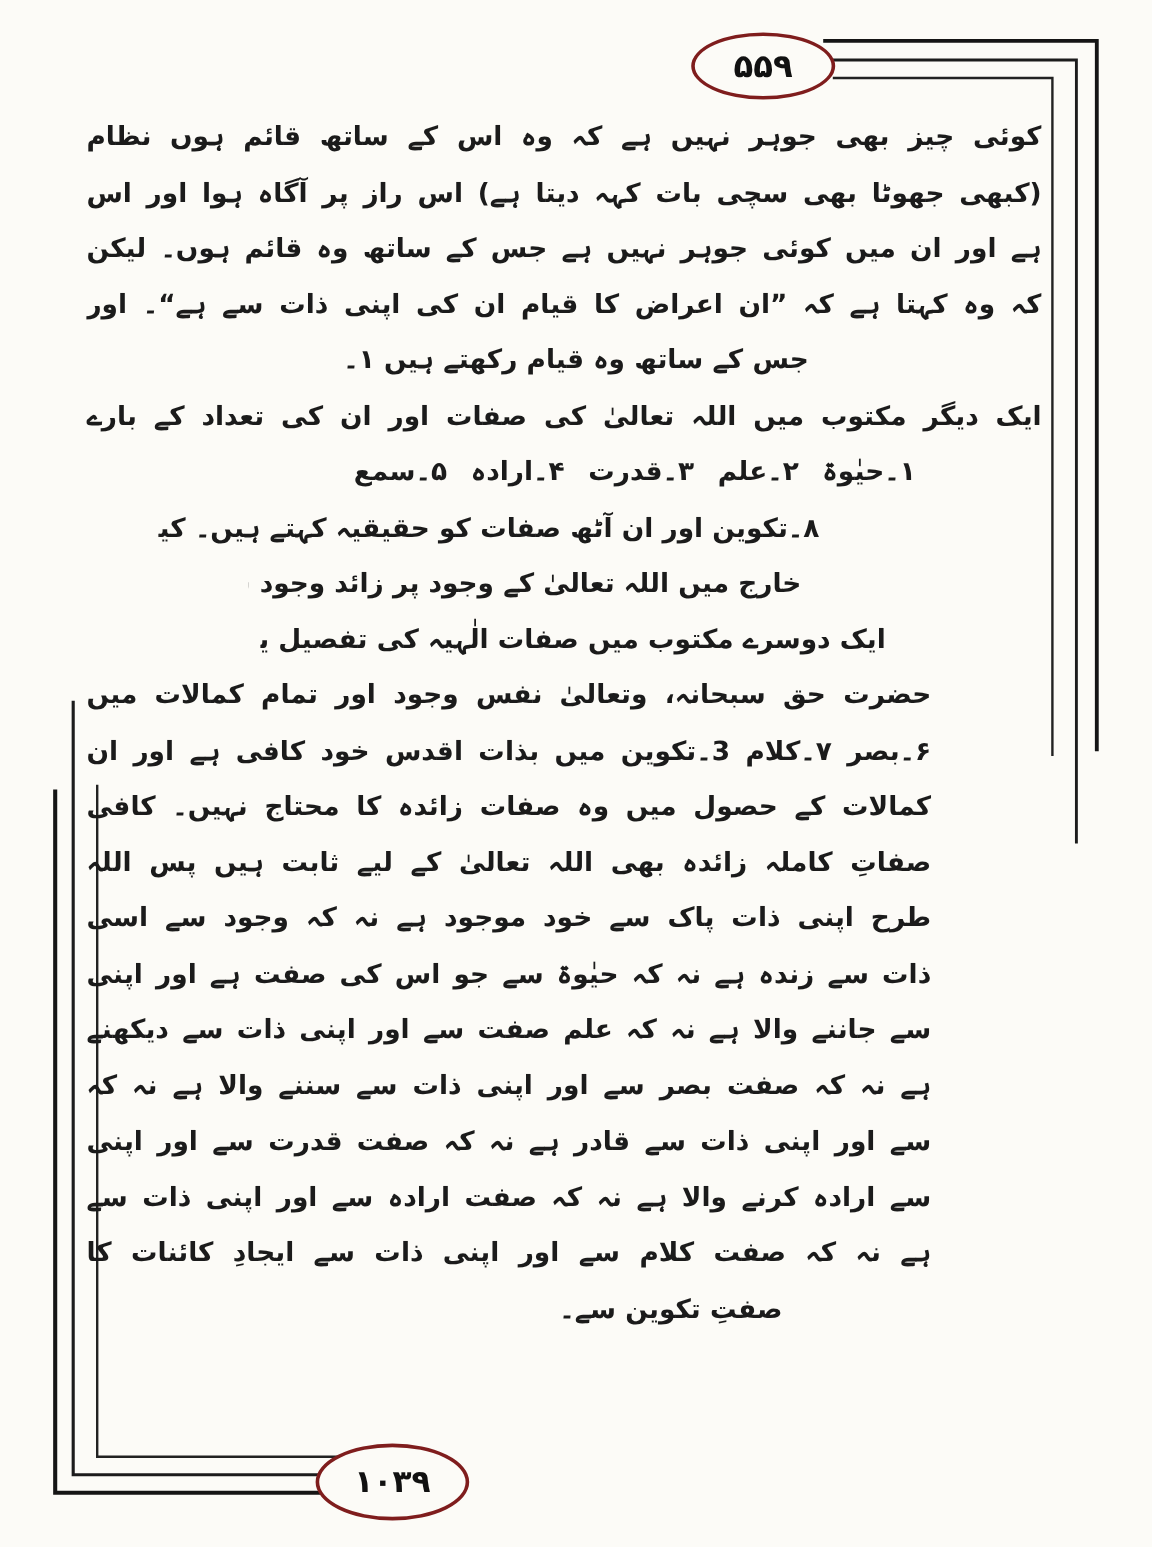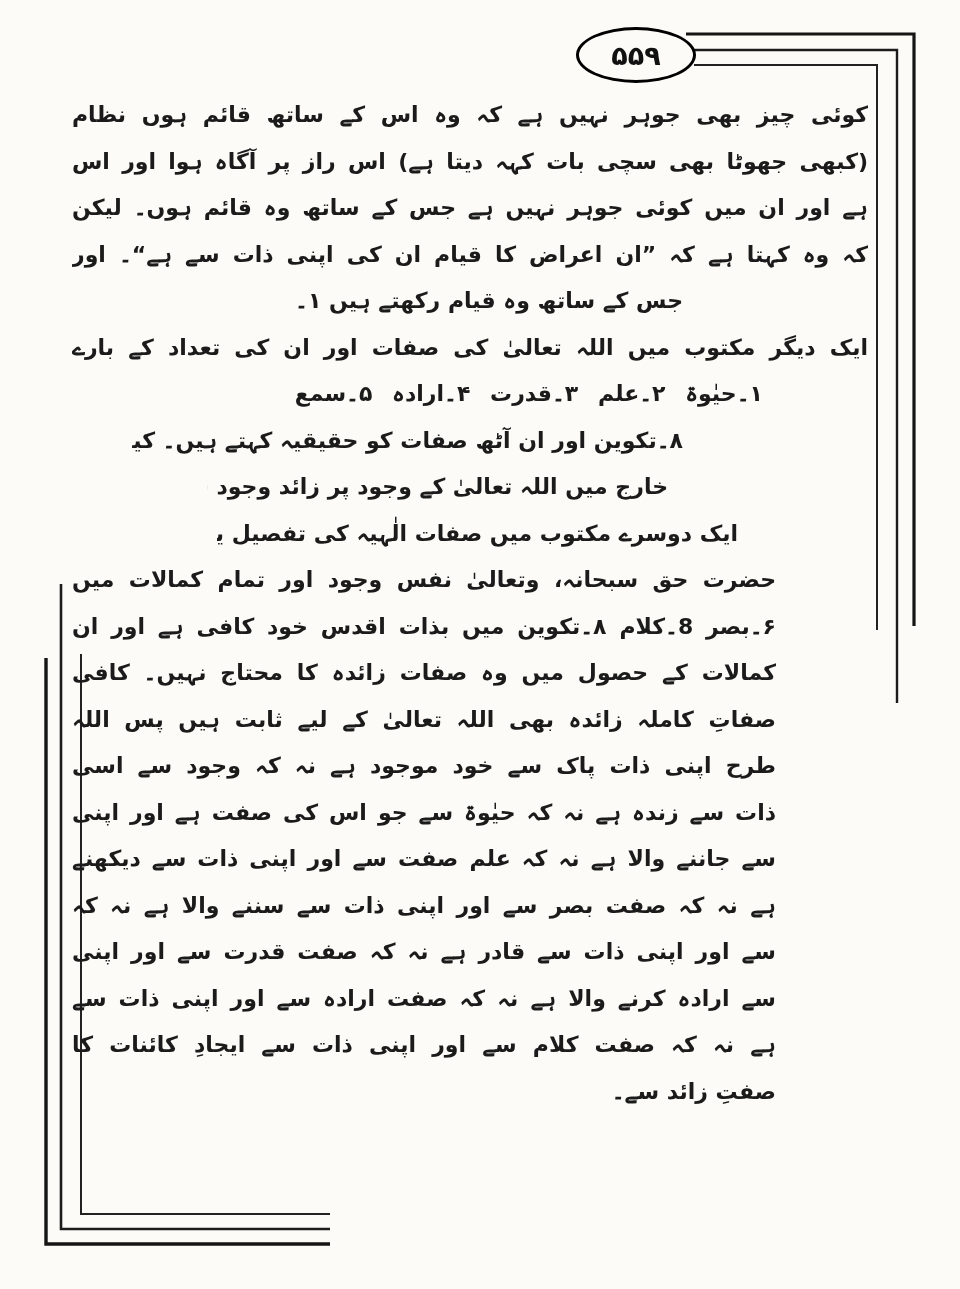--- a/index.html
+++ b/index.html
@@ -16,21 +16,21 @@
     color:#1a1a1a;
   }
   
   .border-art{
     position:absolute;left:0;top:0;width:960px;height:1289px;
     pointer-events:none;
   }
   
   .badge{
     position:absolute;
-    border:3px solid #000000;
+    border:3px solid #7f1d1d;
     border-radius:50%;
     background:#fcfbf7;
     display:flex;align-items:center;justify-content:center;
     font-weight:bold;
     color:#111;
   }
   .badge-top{left:576px;top:27px;width:114px;height:50px;font-size:27px;}
   .badge-bottom{left:263px;top:1203px;width:122px;height:58px;font-size:26px;}
   .badge span{direction:rtl;letter-spacing:2px;}
 
@@ -47,20 +47,21 @@
     height:46.5px;
     line-height:46.5px;
     overflow:hidden;
   }
   .fill{
     text-align:justify;
     text-align-last:justify;
     word-spacing:3px;
   }
   .center{
+    text-align:center;
     white-space:nowrap;
   }
   .l5{margin-right:185px;margin-left:205px;}
   .l7{margin-right:105px;margin-left:215px;word-spacing:12px;}
   .l8{margin-right:185px;margin-left:60px;}
   .l9{margin-right:200px;margin-left:135px;}
   .l10{margin-right:130px;margin-left:145px;}
   .q2{margin-right:92px;}
   .l23{margin-right:92px;margin-left:270px;}
 </style>
@@ -76,20 +77,23 @@
     <path d="M 694 65 H 877 V 630" fill="none" stroke="#222" stroke-width="2"></path>
 
     <path d="M 46 658 V 1244 H 330" fill="none" stroke="#151515" stroke-width="3.4"></path>
     <path d="M 61 584 V 1229 H 330" fill="none" stroke="#1c1c1c" stroke-width="2.6"></path>
     <path d="M 81 654 V 1214 H 330" fill="none" stroke="#222" stroke-width="2"></path>
   </svg>
 
   <div class="badge badge-top">
     <span>۵۵۹</span>
   </div>
+  <div class="badge badge-bottom">
+    <span>۱۰۳۹</span>
+  </div>
 
   <div class="textcol">
 
     <div class="line fill">
       <span>کوئی چیز بھی جوہر نہیں ہے کہ وہ اس کے ساتھ قائم ہوں نظام معتزلی بحکم ان</span>
       
     </div>
 
     <div class="line fill">(کبھی جھوٹا بھی سچی بات کہہ دیتا ہے) اس راز پر آگاہ ہوا اور اس نے کہا کہ عالم سب کا سب اعراض</div>
     <div class="line fill">ہے اور ان میں کوئی جوہر نہیں ہے جس کے ساتھ وہ قائم ہوں۔ لیکن اس نے اس بات میں غلطی کی ہے</div>
@@ -98,26 +102,26 @@
 
     <div class="line fill">ایک دیگر مکتوب میں اللہ تعالیٰ کی صفات اور ان کی تعداد کے بارے میں یوں رقمطراز ہیں:</div>
 
     <div class="line center l7">۱۔حیٰوۃ ۲۔علم ۳۔قدرت ۴۔ارادہ ۵۔سمع ۶۔بصر ۷۔کلام</div>
     <div class="line center l8">۸۔تکوین اور ان آٹھ صفات کو حقیقیہ کہتے ہیں۔ کیونکہ وہ قدیم ہیں اور</div>
     <div class="line center l9">خارج میں اللہ تعالیٰ کے وجود پر زائد وجود سے موجود ہیں ۲۔</div>
 
     <div class="line center l10">ایک دوسرے مکتوب میں صفات الٰہیہ کی تفصیل یوں تحریر فرماتے ہیں:</div>
 
     <div class="line fill q2">حضرت حق سبحانہ، وتعالیٰ نفس وجود اور تمام کمالات میں جو کہ وجود کے</div>
-    <div class="line fill q2">۶۔بصر 8۔کلام ۸۔تکوین میں بذات اقدس خود کافی ہے اور ان</div>
+    <div class="line fill q2">۶۔بصر ۷۔کلام 3۔تکوین میں بذات اقدس خود کافی ہے اور ان</div>
     <div class="line fill q2">کمالات کے حصول میں وہ صفات زائدہ کا محتاج نہیں۔ کافی</div>
     <div class="line fill q2">صفاتِ کاملہ زائدہ بھی اللہ تعالیٰ کے لیے ثابت ہیں پس اللہ تعالیٰ جس</div>
     <div class="line fill q2">طرح اپنی ذات پاک سے خود موجود ہے نہ کہ وجود سے اسی طرح وہ اپنی</div>
     <div class="line fill q2">ذات سے زندہ ہے نہ کہ حیٰوۃ سے جو اس کی صفت ہے اور اپنی ذات</div>
     <div class="line fill q2">سے جاننے والا ہے نہ کہ علم صفت سے اور اپنی ذات سے دیکھنے والا</div>
     <div class="line fill q2">ہے نہ کہ صفت بصر سے اور اپنی ذات سے سننے والا ہے نہ کہ صفت سمع</div>
     <div class="line fill q2">سے اور اپنی ذات سے قادر ہے نہ کہ صفت قدرت سے اور اپنی ذات</div>
     <div class="line fill q2">سے ارادہ کرنے والا ہے نہ کہ صفت ارادہ سے اور اپنی ذات سے متکلم</div>
     <div class="line fill q2">ہے نہ کہ صفت کلام سے اور اپنی ذات سے ایجادِ کائنات کا موجد ہے نہ کہ</div>
-    <div class="line center l23">صفتِ زائد سے۔</div>
+    <div class="line center l23">صفتِ تکوین سے۔</div>
 
   </div>
 </div>
 
 </body></html>

